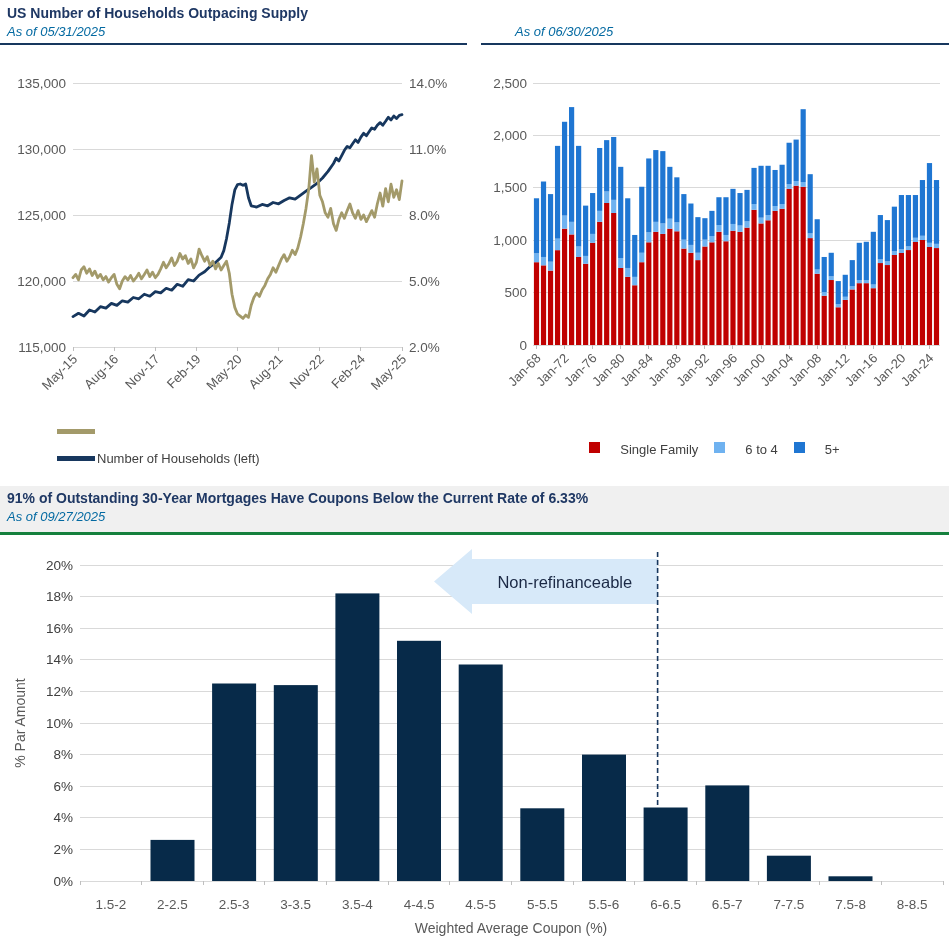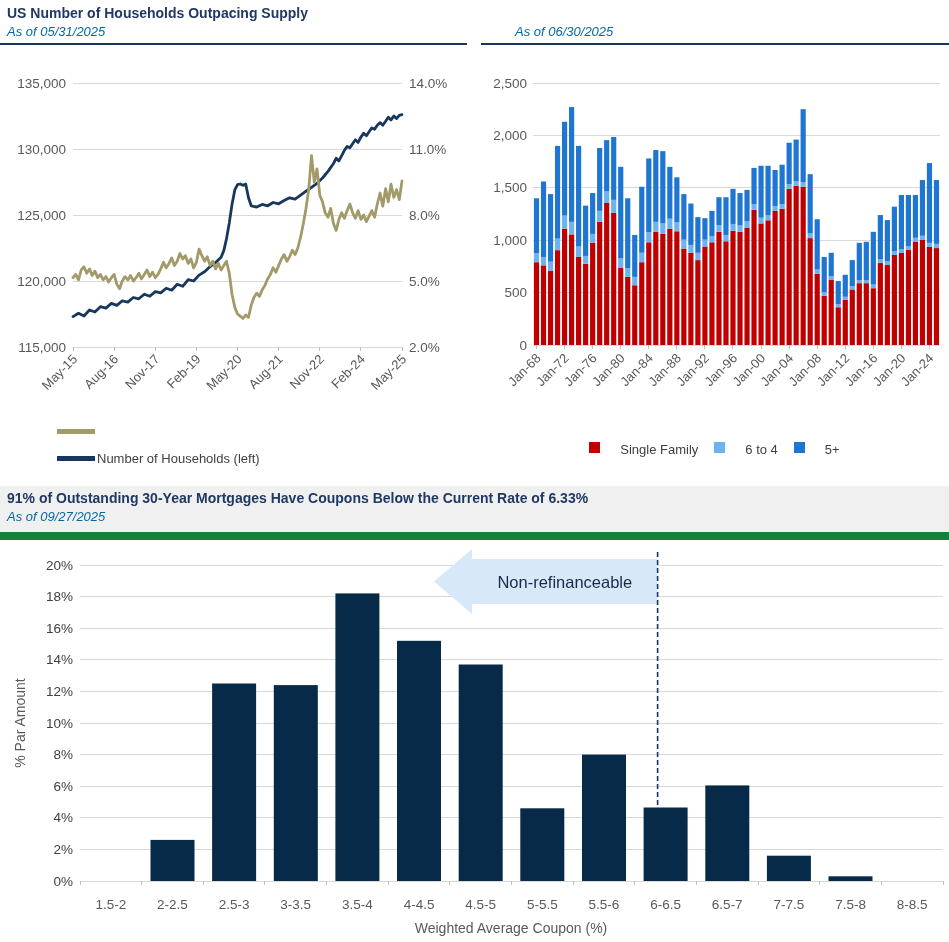--- a/index.html
+++ b/index.html
@@ -2,21 +2,21 @@
 <html><head>
 <meta charset="utf-8">
 <style>
   html,body{margin:0;padding:0;background:#fff;}
   .page{position:relative;width:949px;height:942px;background:#fff;overflow:hidden;
         font-family:"Liberation Sans","DejaVu Sans",sans-serif;}
   .chart-title{position:absolute;font-size:14px;font-weight:bold;color:#1f3864;white-space:nowrap;}
   .chart-subtitle{position:absolute;font-size:13px;font-style:italic;color:#0369a1;white-space:nowrap;}
   .title-rule{position:absolute;height:2px;background:#17375e;}
   .section-band{position:absolute;left:0;top:486px;width:949px;height:46px;background:#f0f0f0;
-                border-bottom:8px solid #15803d;box-sizing:content-box;}
+                border-bottom:3px solid #15803d;box-sizing:content-box;}
   .legend-row{position:absolute;display:flex;align-items:center;font-size:13px;color:#404040;white-space:nowrap;}
   .line-swatch{display:inline-block;width:38px;height:5px;margin-right:2px;}
   .legend-center{position:absolute;display:flex;justify-content:center;align-items:center;gap:16px;
                  font-size:13px;color:#404040;}
   .legend-item{display:flex;gap:20px;white-space:nowrap;margin-top:28px;}
   .sq-swatch{display:inline-block;width:11px;height:11px;}
   svg{position:absolute;}
   text{font-family:"Liberation Sans","DejaVu Sans",sans-serif;}
 </style>
 </head>

